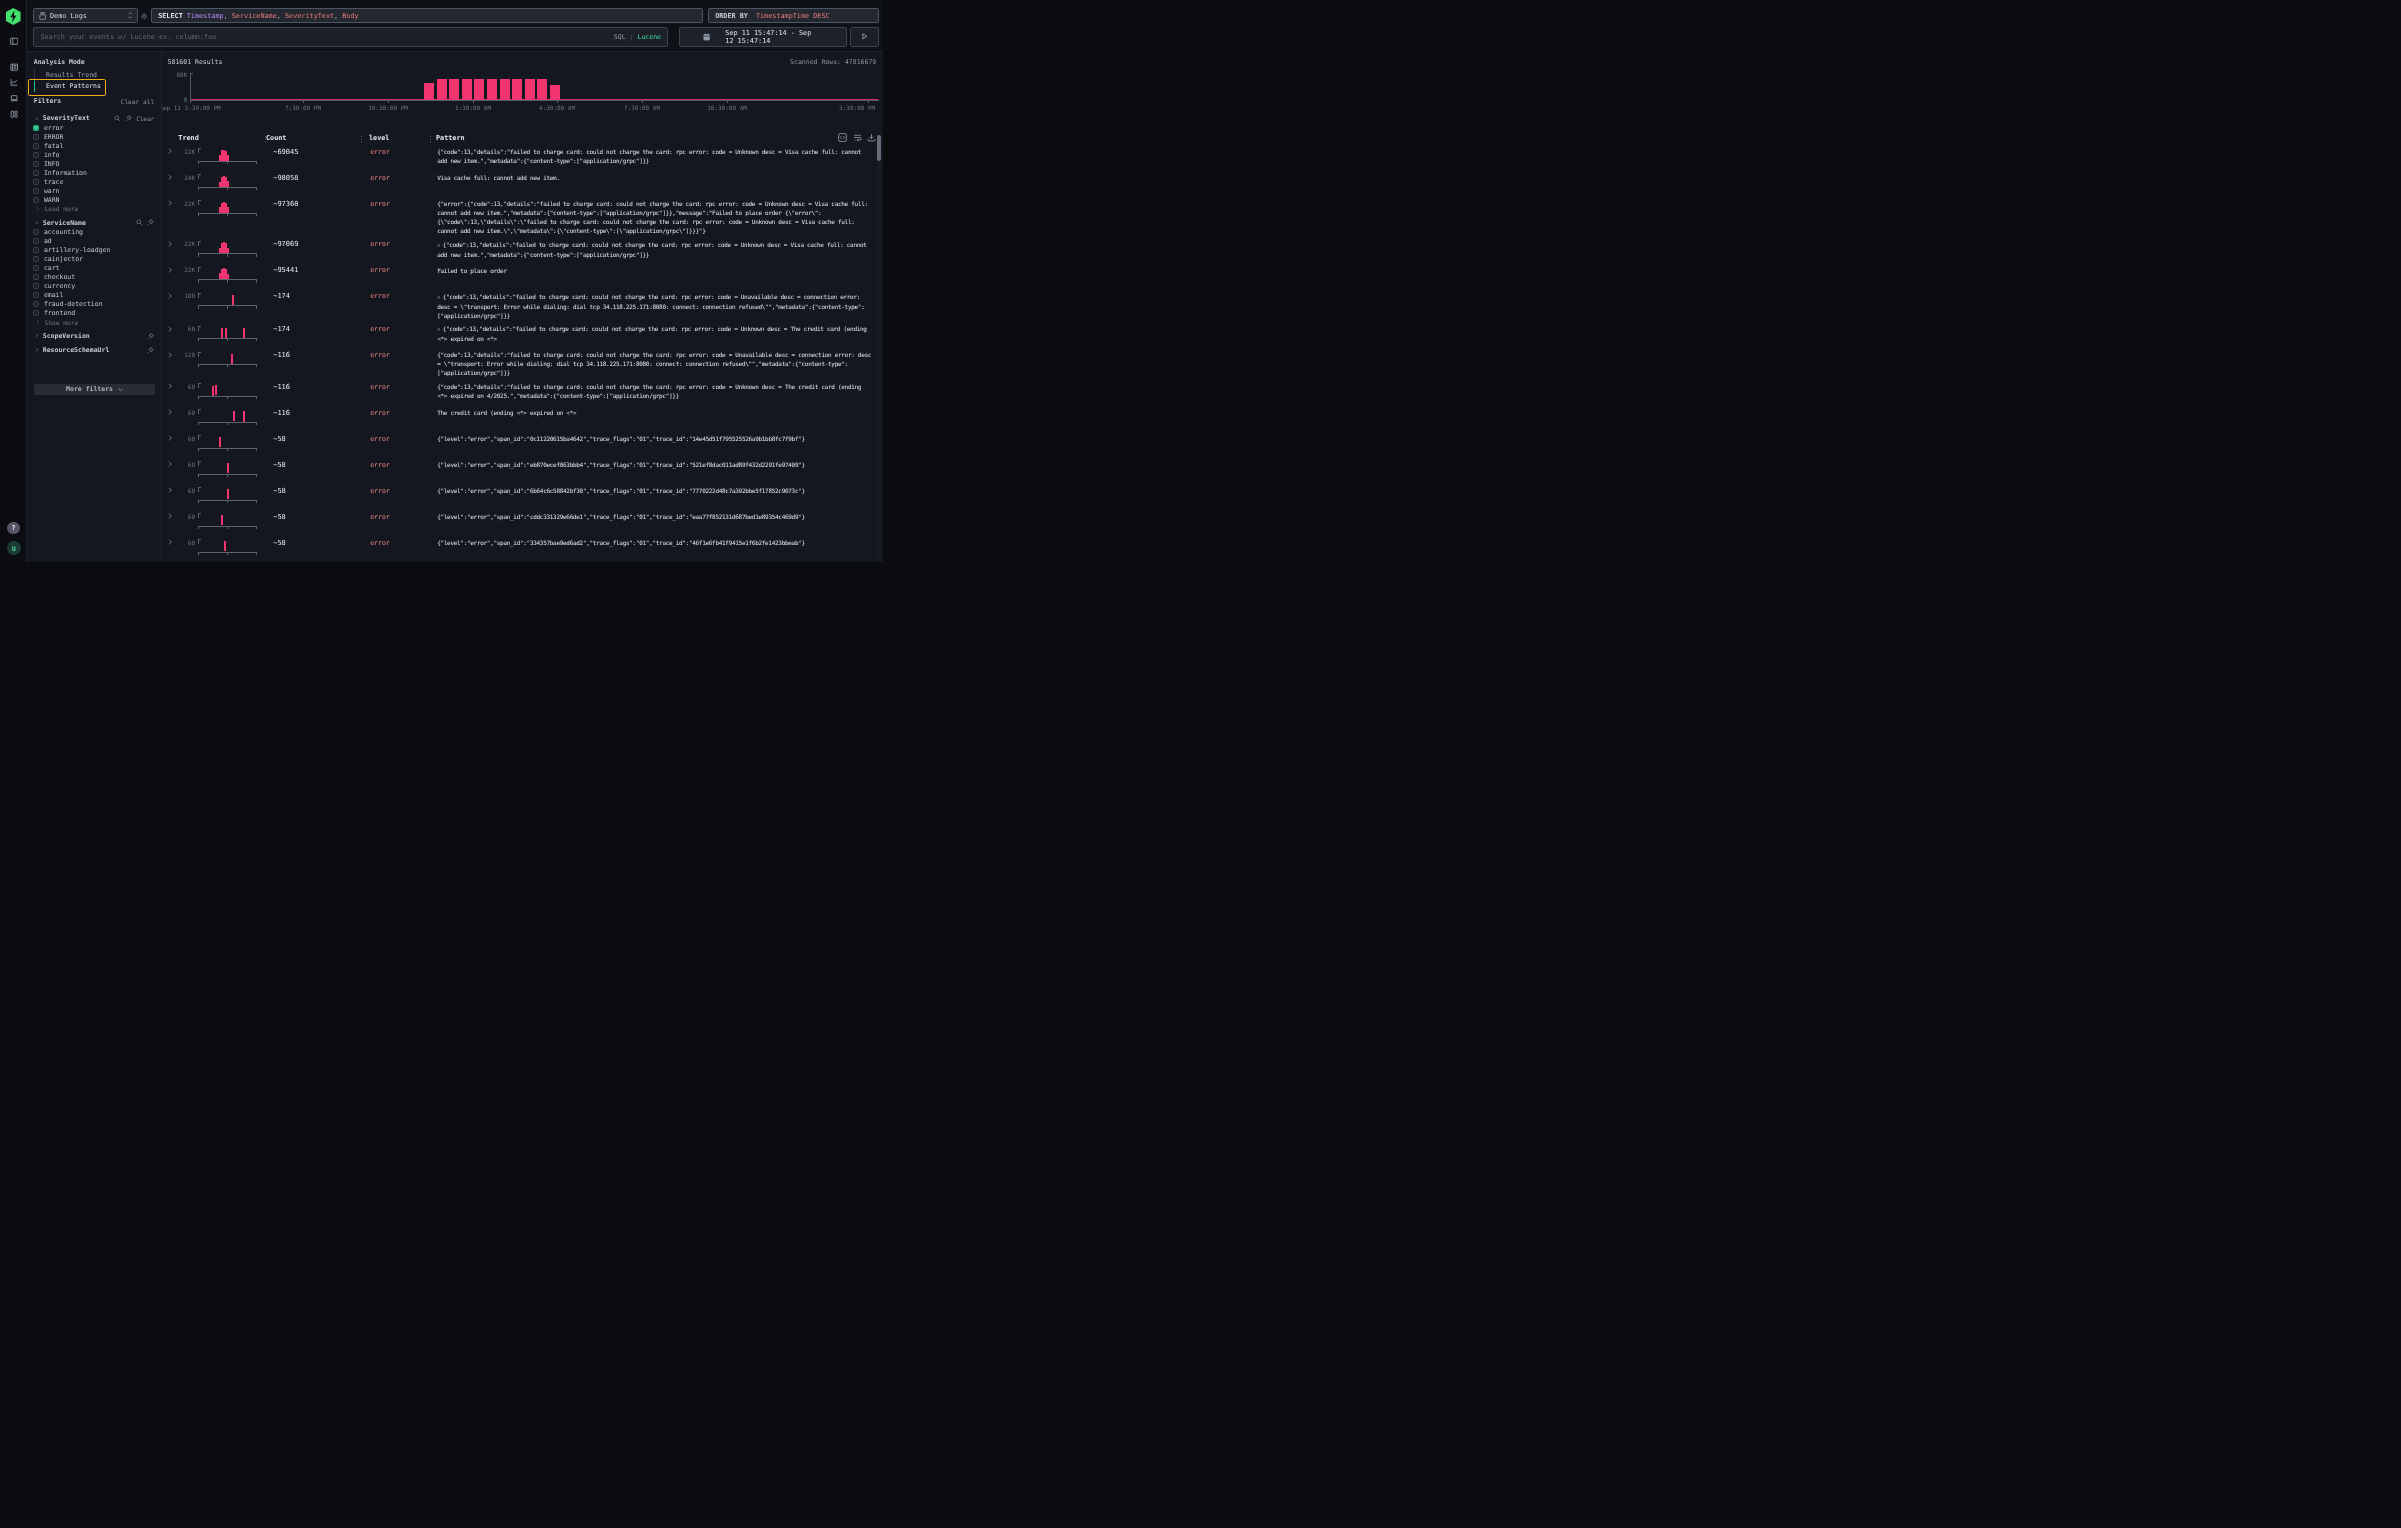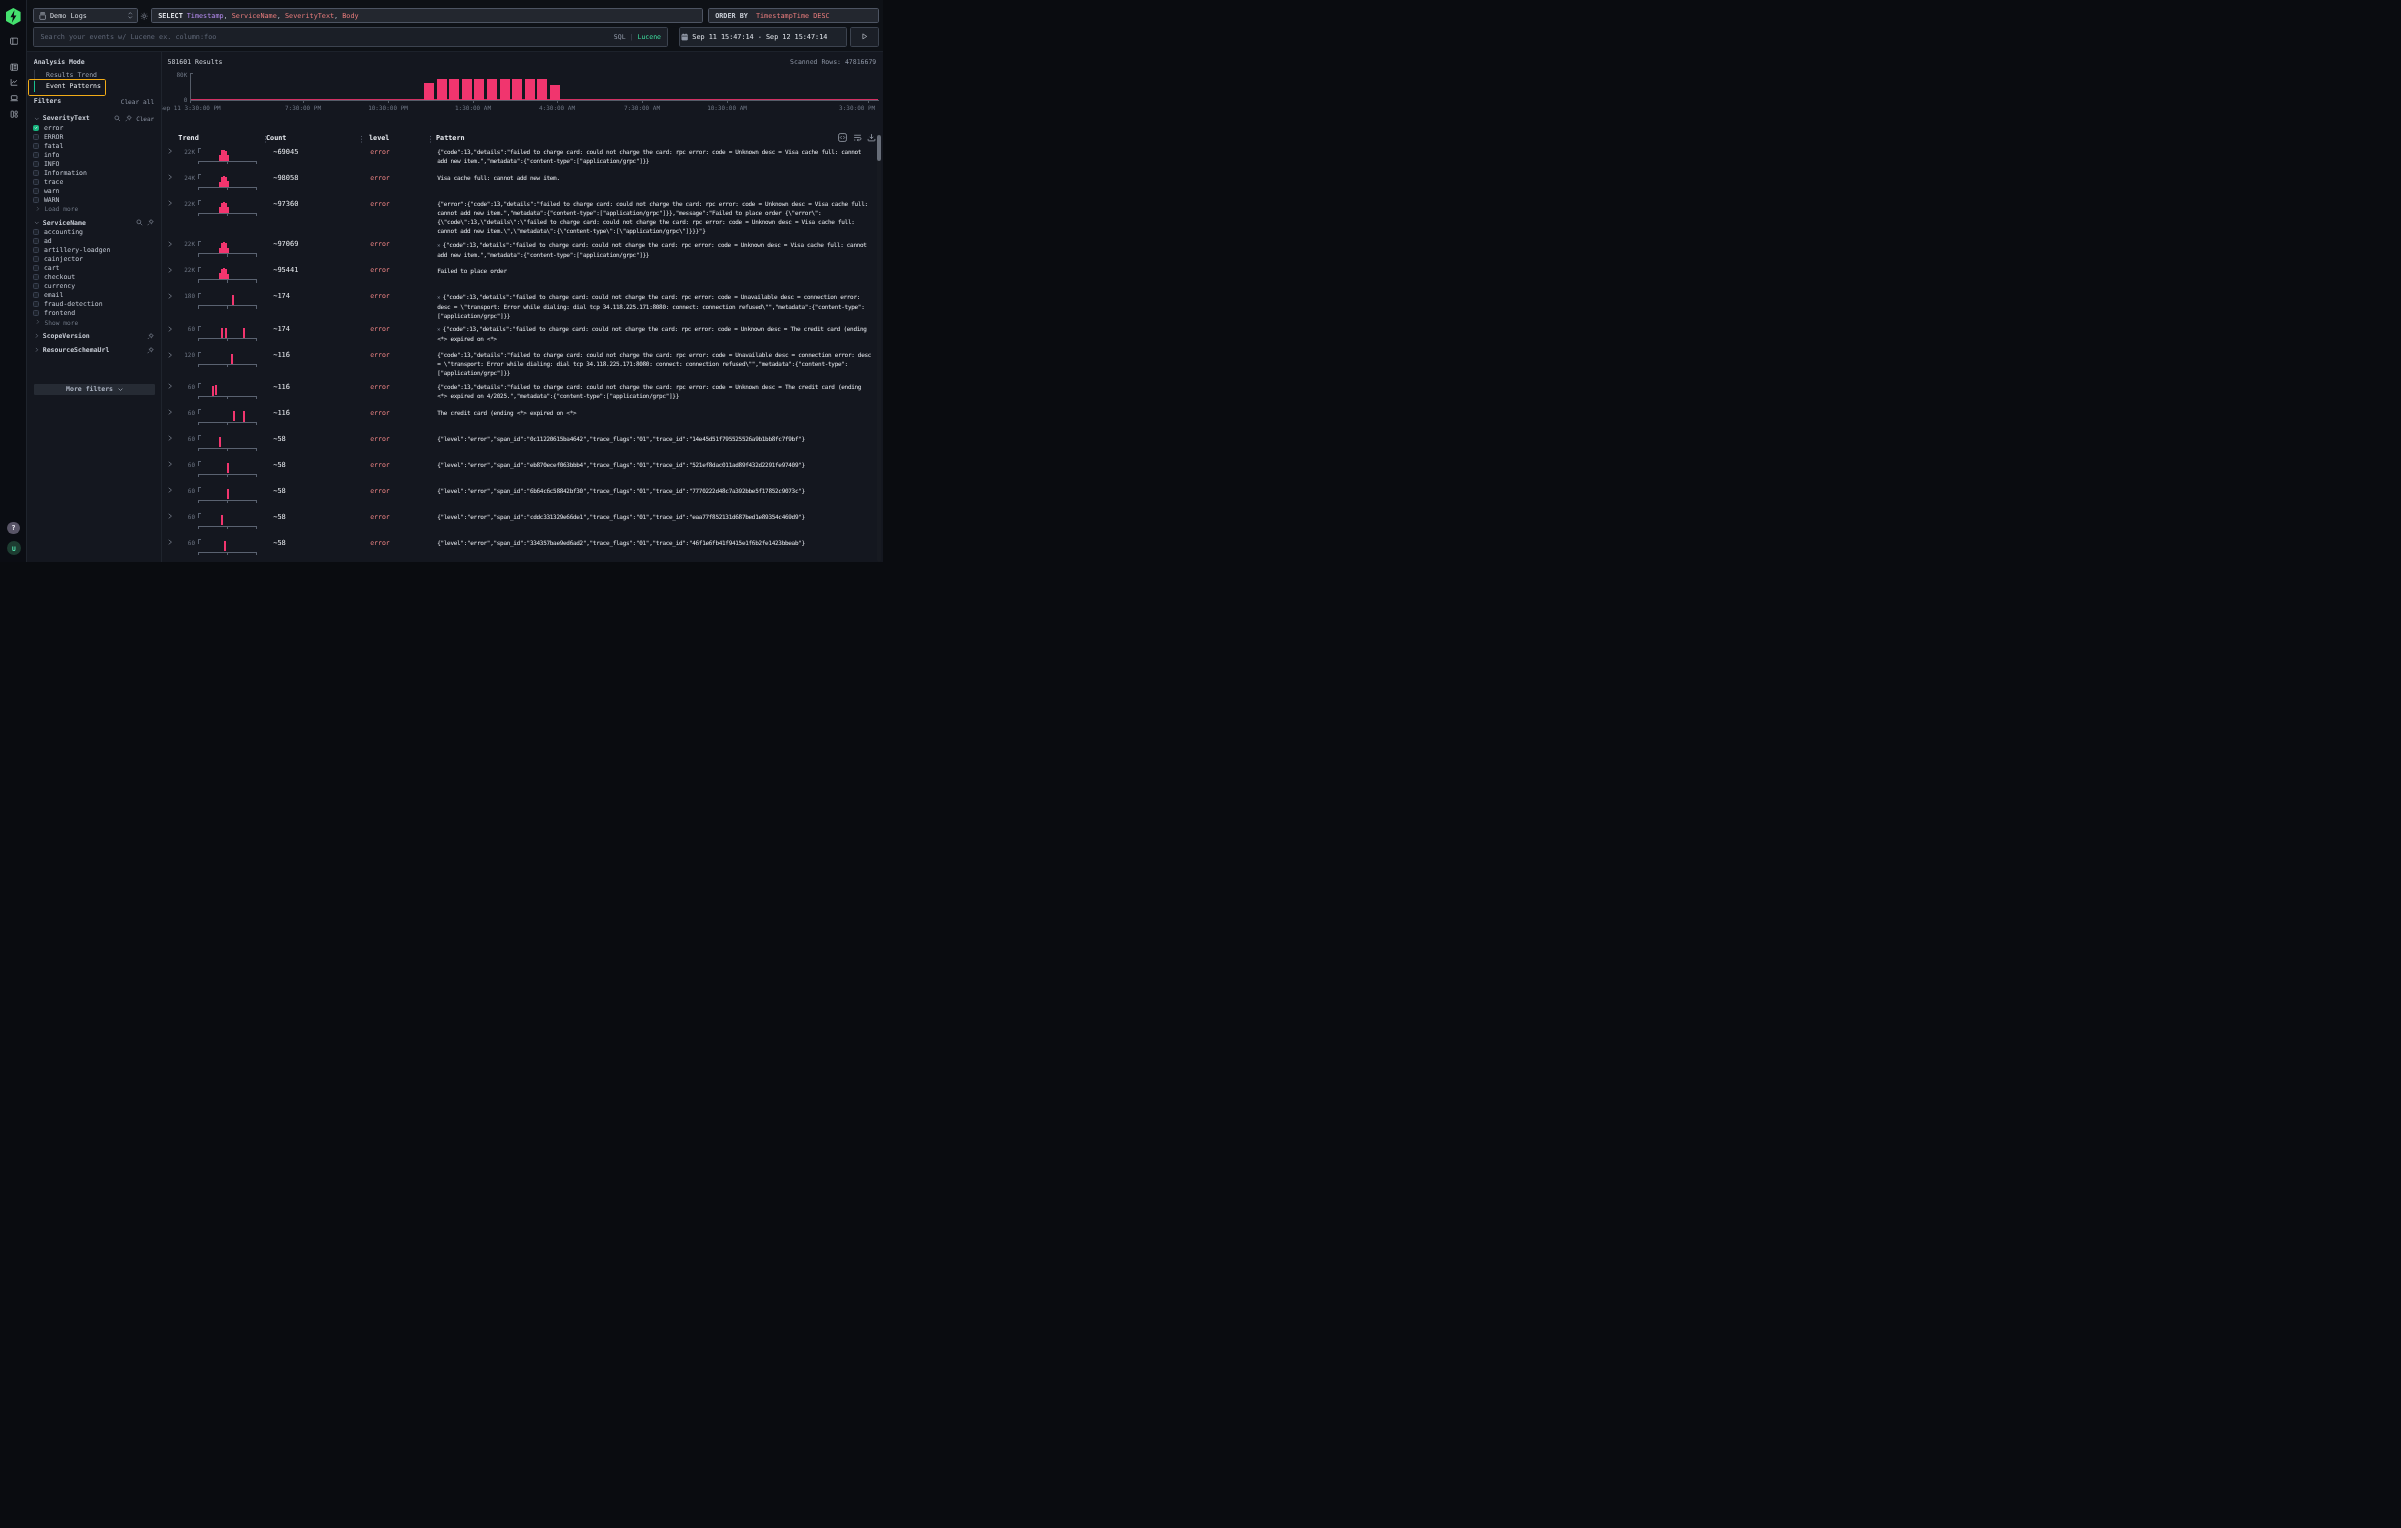--- a/index.html
+++ b/index.html
@@ -35,21 +35,21 @@
   .query-box { left:124px; top:8.4px; width:552px; height:15px; padding:0 6.2px; background:#23272f; cursor:text; }
   .kw { font-weight:bold; color:#e2e5ea; margin-right:4px; }
   .order-box { left:681px; top:8.4px; width:171px; height:15px; padding:0 6.2px; background:#23272f; cursor:text; }
   .order-val { color:#e87c7c; margin-left:4px; }
   .search-box { left:6.2px; top:26.5px; width:635px; height:20px; padding:0 6.2px; background:#1b1f27; border-color:#3c434f; cursor:text; }
   .search-ph { color:#606878; }
   .search-modes { margin-left:auto; display:flex; gap:4px; font-size:6.5px; align-items:center; }
   .mode-sql { color:#949cab; cursor:pointer; }
   .mode-sep { color:#4a5160; }
   .mode-lucene { color:#3ee0a0; cursor:pointer; }
-  .date-box { left:652px; top:26.5px; width:168px; height:20px; padding:0 1px; gap:4px; background:#1d222a; border-color:#3c434f; color:#dfe3e9; cursor:pointer; }
+  .date-box { left:652px; top:26.5px; width:168px; height:20px; padding:0 23px; gap:15px; background:#1d222a; border-color:#3c434f; color:#dfe3e9; cursor:pointer; }
   .run-btn { left:823px; top:26.5px; width:29px; height:20px; background:#1b1f27; border-color:#3c434f; justify-content:center; cursor:pointer; }
   
   .sidebar { position:absolute; left:27px; top:52px; width:135px; height:510px; background:#14171f; border-right:0.6px solid #1f242d; }
   .sb-title { position:absolute; left:6.8px; font-size:6.5px; font-weight:bold; color:#c6cbd4; }
   .mode-list { position:absolute; left:6.8px; top:17.5px; border-left:1.1px solid #343b47; }
   .mode-item { position:relative; height:11.3px; line-height:11.3px; padding-left:11.3px; font-size:6.5px; color:#9aa3b2; cursor:pointer; white-space:nowrap; }
   .mode-item.active { color:#e8eaed; }
   .mode-item.active::before { content:""; position:absolute; left:-1.1px; top:0; width:1.1px; height:11.3px; background:#19c08f; }
   .annotation-box { position:absolute; left:1.1px; top:26.5px; width:78px; height:17px; border:1.7px solid #f2ac18; border-radius:1.7px; pointer-events:none; z-index:4; }
   .filters-head { position:absolute; left:6.8px; right:6.8px; top:45px; display:flex; justify-content:space-between; align-items:center; }

